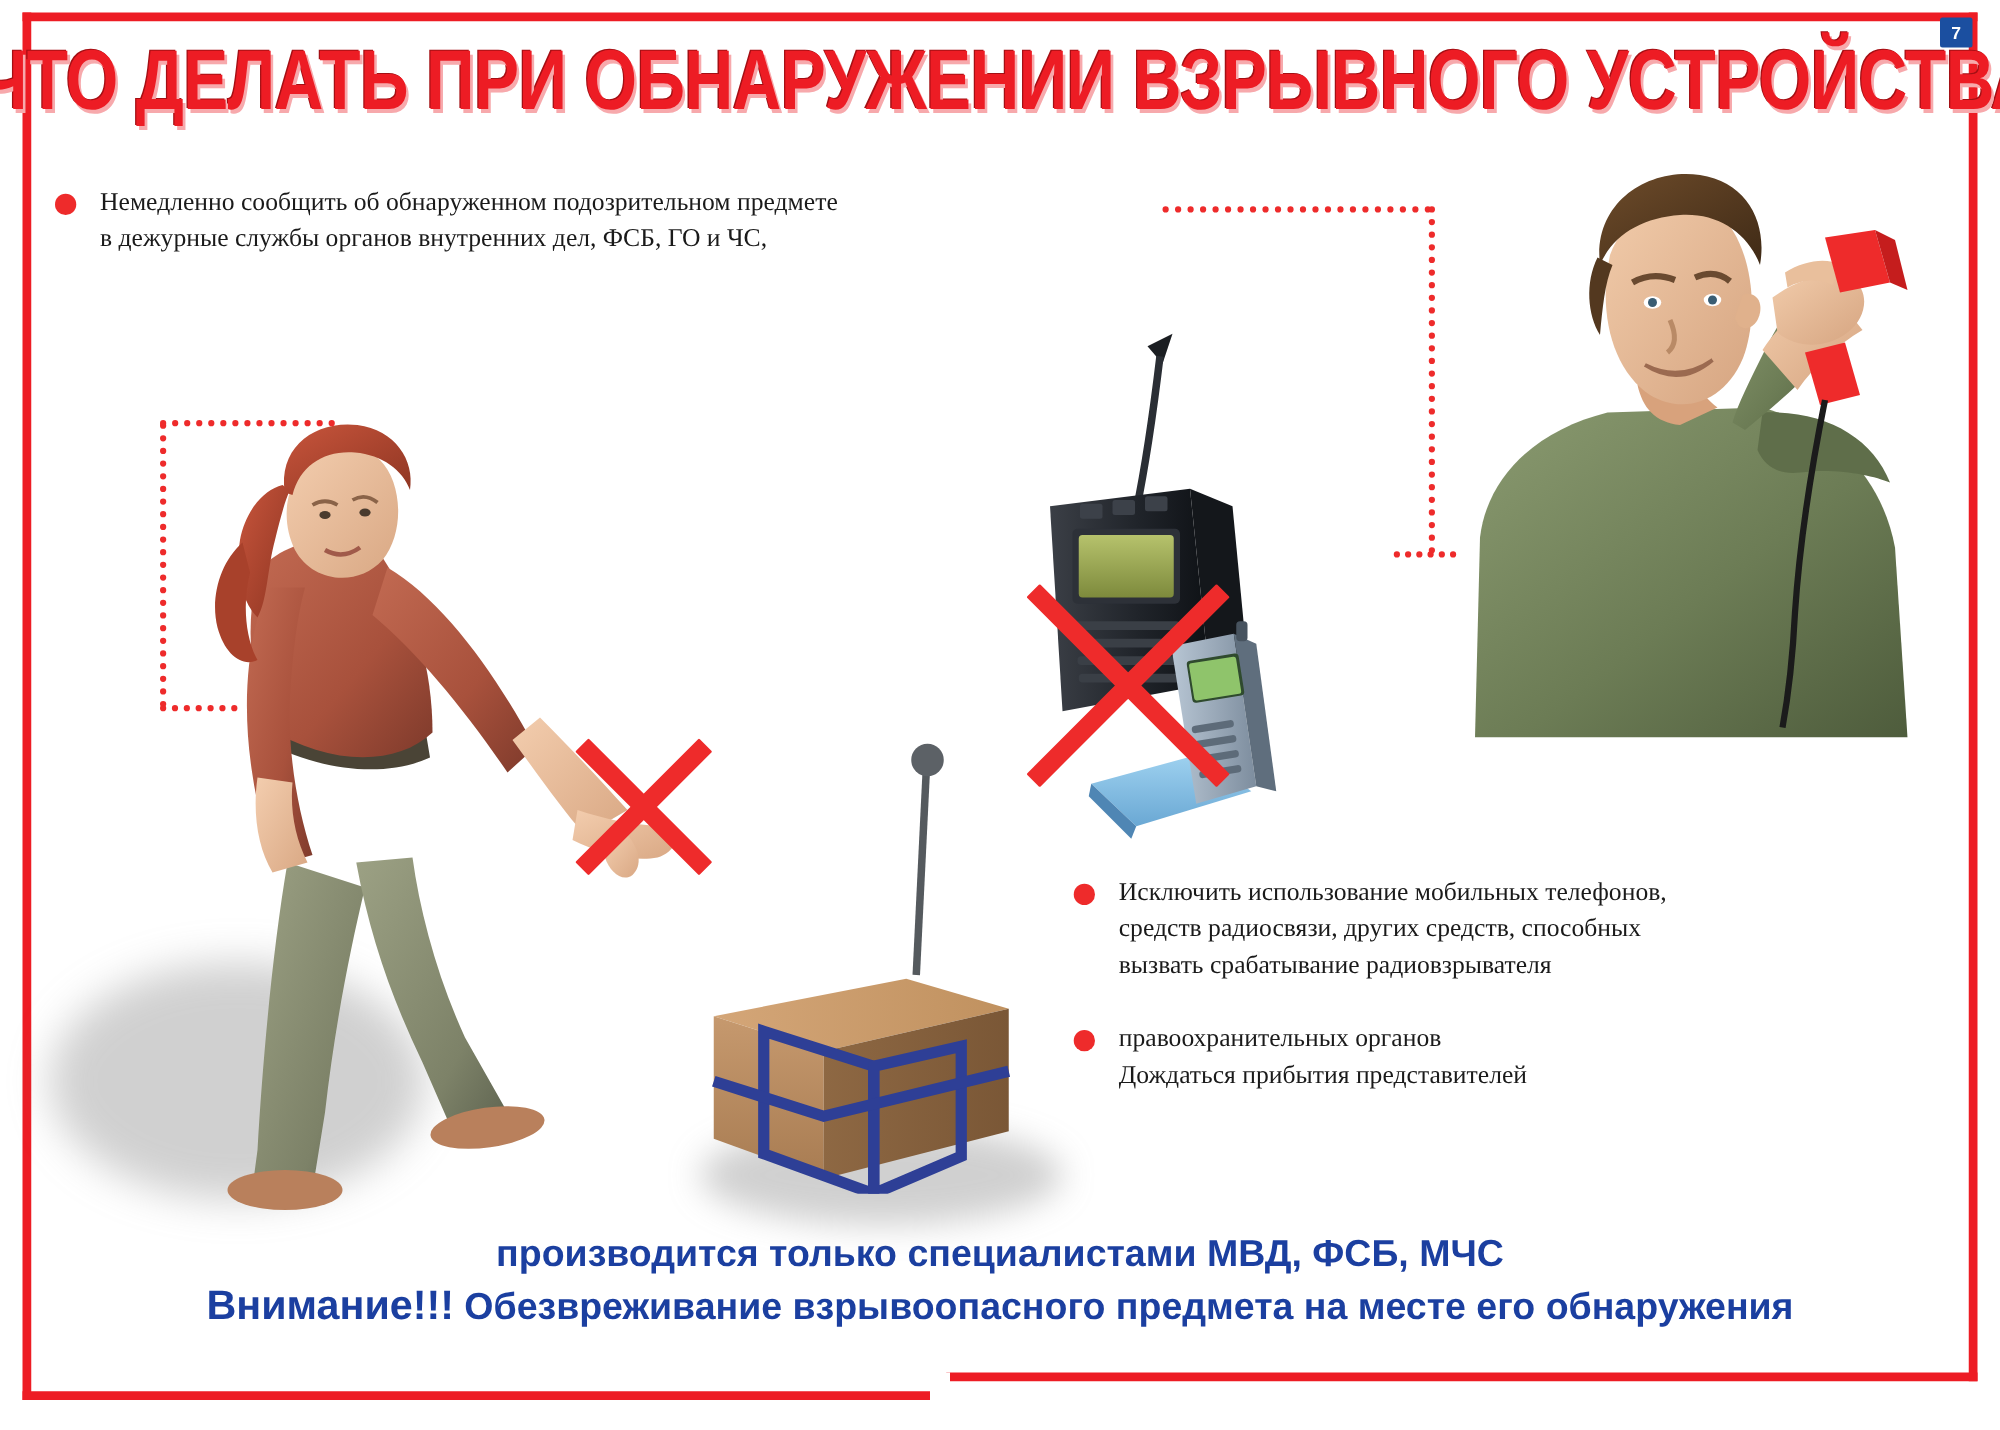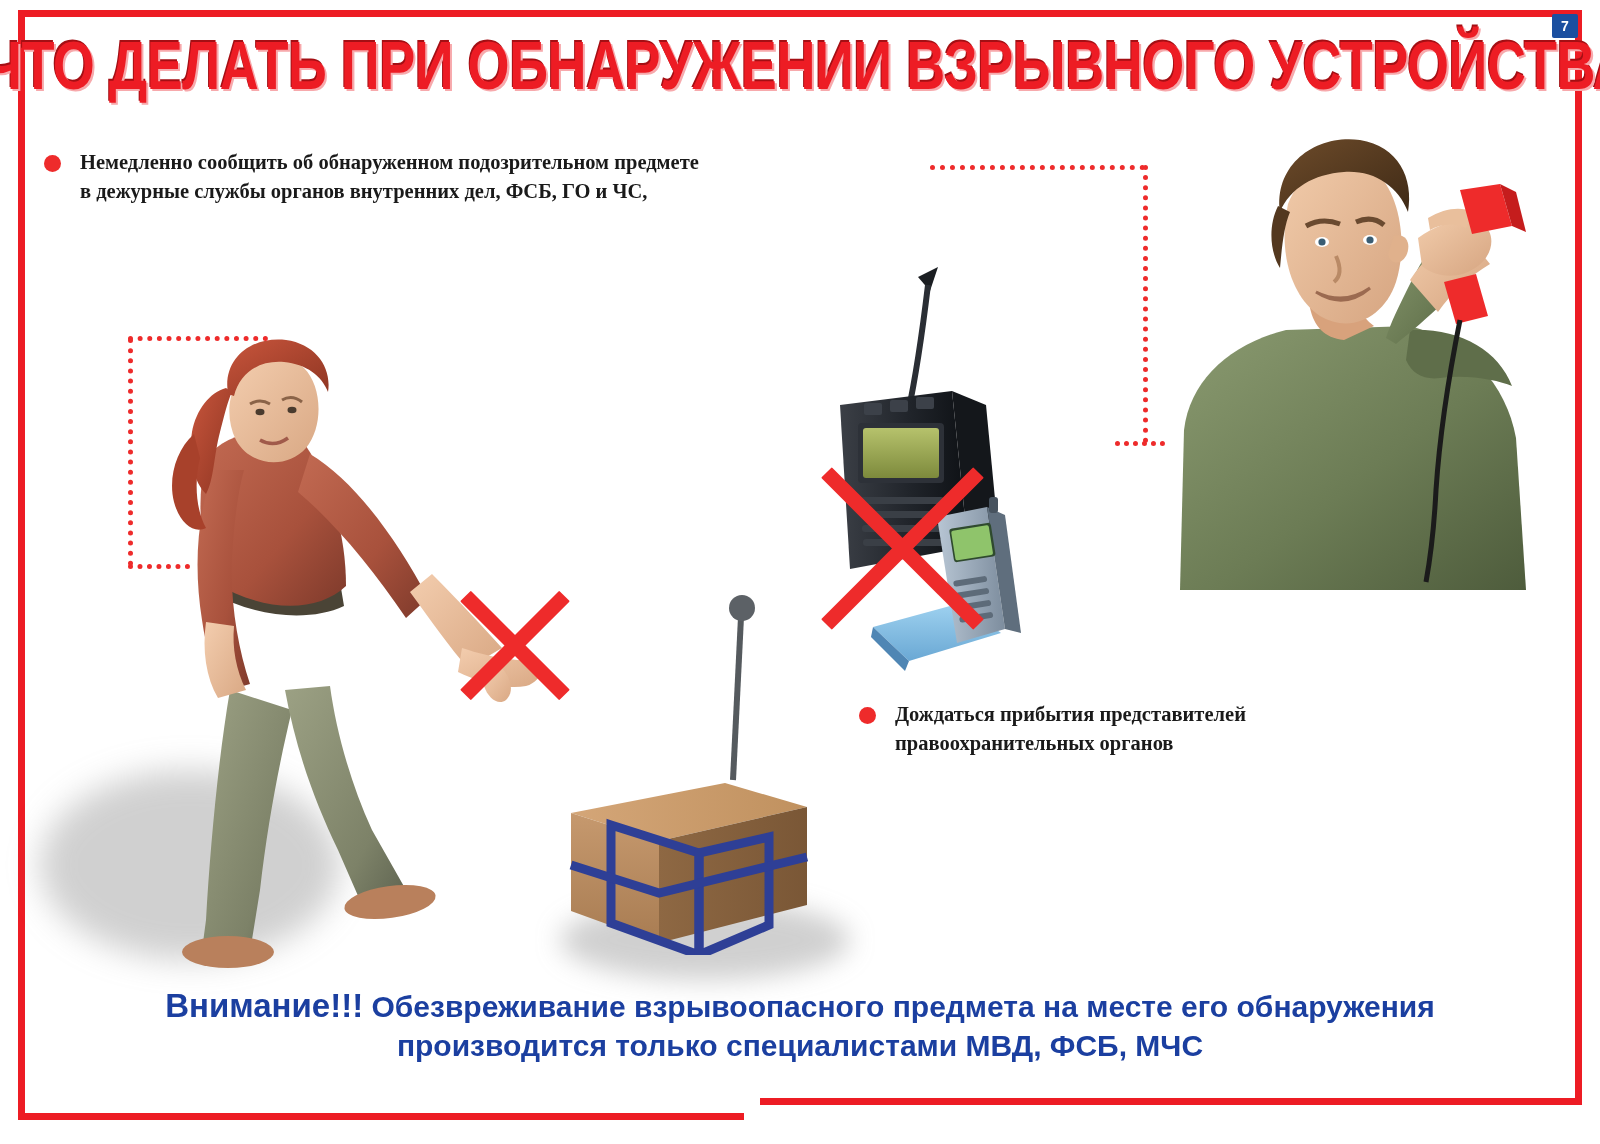--- a/index.html
+++ b/index.html
@@ -94,21 +94,21 @@
   .bullet-block {
     position: absolute;
     font-family: "Liberation Serif", serif;
   }
   .bullet-item {
     position: relative;
     padding-left: 40px;
     margin-bottom: 22px;
     color: #1a1a1a;
     font-size: 20.5px;
-    font-weight: bold;
+    font-weight: normal;
     line-height: 1.42;
   }
   .bullet-item::before {
     content: "";
     position: absolute;
     left: 4px;
     top: 7px;
     width: 17px;
     height: 17px;
     border-radius: 50%;
@@ -197,22 +197,27 @@
 
   <div class="bullet-block" id="left-bullets">
     <div class="bullet-item">
       <span class="ln">Немедленно сообщить об обнаруженном подозрительном предмете</span>
       <span class="ln">в дежурные службы органов внутренних дел, ФСБ, ГО и ЧС,</span>
     </div>
   </div>
 
   <div class="bullet-block" id="right-bullets">
     <div class="bullet-item">
+      <span class="ln">Исключить использование мобильных телефонов,</span>
+      <span class="ln">средств радиосвязи, других средств, способных</span>
+      <span class="ln">вызвать срабатывание радиовзрывателя</span>
+    </div>
+    <div class="bullet-item">
+      <span class="ln">правоохранительных органов</span>
       <span class="ln">Дождаться прибытия представителей</span>
-      <span class="ln">правоохранительных органов</span>
     </div>
   </div>
 
   <div class="dots-h" style="left:930px; top:165px; width:215px;"></div>
   <div class="dots-v" style="left:1143px; top:165px; height:278px;"></div>
   <div class="dots-h" style="left:1115px; top:441px; width:50px;"></div>
 
   <div class="dots-v" style="left:128px; top:338px; height:228px;"></div>
   <div class="dots-h" style="left:128px; top:336px; width:140px;"></div>
   <div class="dots-h" style="left:128px; top:564px; width:62px;"></div>
@@ -426,19 +431,19 @@
     <path d="M268 88 C284 78 302 76 312 82 L306 98 C294 92 280 94 270 100 Z" fill="#e9bf9c"></path>
 
     <path d="M300 60 L340 54 L352 96 L312 104 Z" fill="#ee2b2b"></path>
     <path d="M340 54 L356 62 L366 102 L352 96 Z" fill="#c51d1d"></path>
     <path d="M284 152 L316 144 L328 186 L296 194 Z" fill="#ee2b2b"></path>
 
     <path d="M300 190 C290 240 280 300 276 360 C274 400 270 430 266 452" stroke="#1b1b1b" stroke-width="5" fill="none"></path>
   </svg>
 
   <div class="warning">
+    <div>производится только специалистами МВД, ФСБ, МЧС</div>
     <div>
       <span class="w-strong">Внимание!!!</span><span> Обезвреживание взрывоопасного предмета на месте его обнаружения</span>
     </div>
-    <div>производится только специалистами МВД, ФСБ, МЧС</div>
   </div>
 
 </div>
 
 </body></html>

